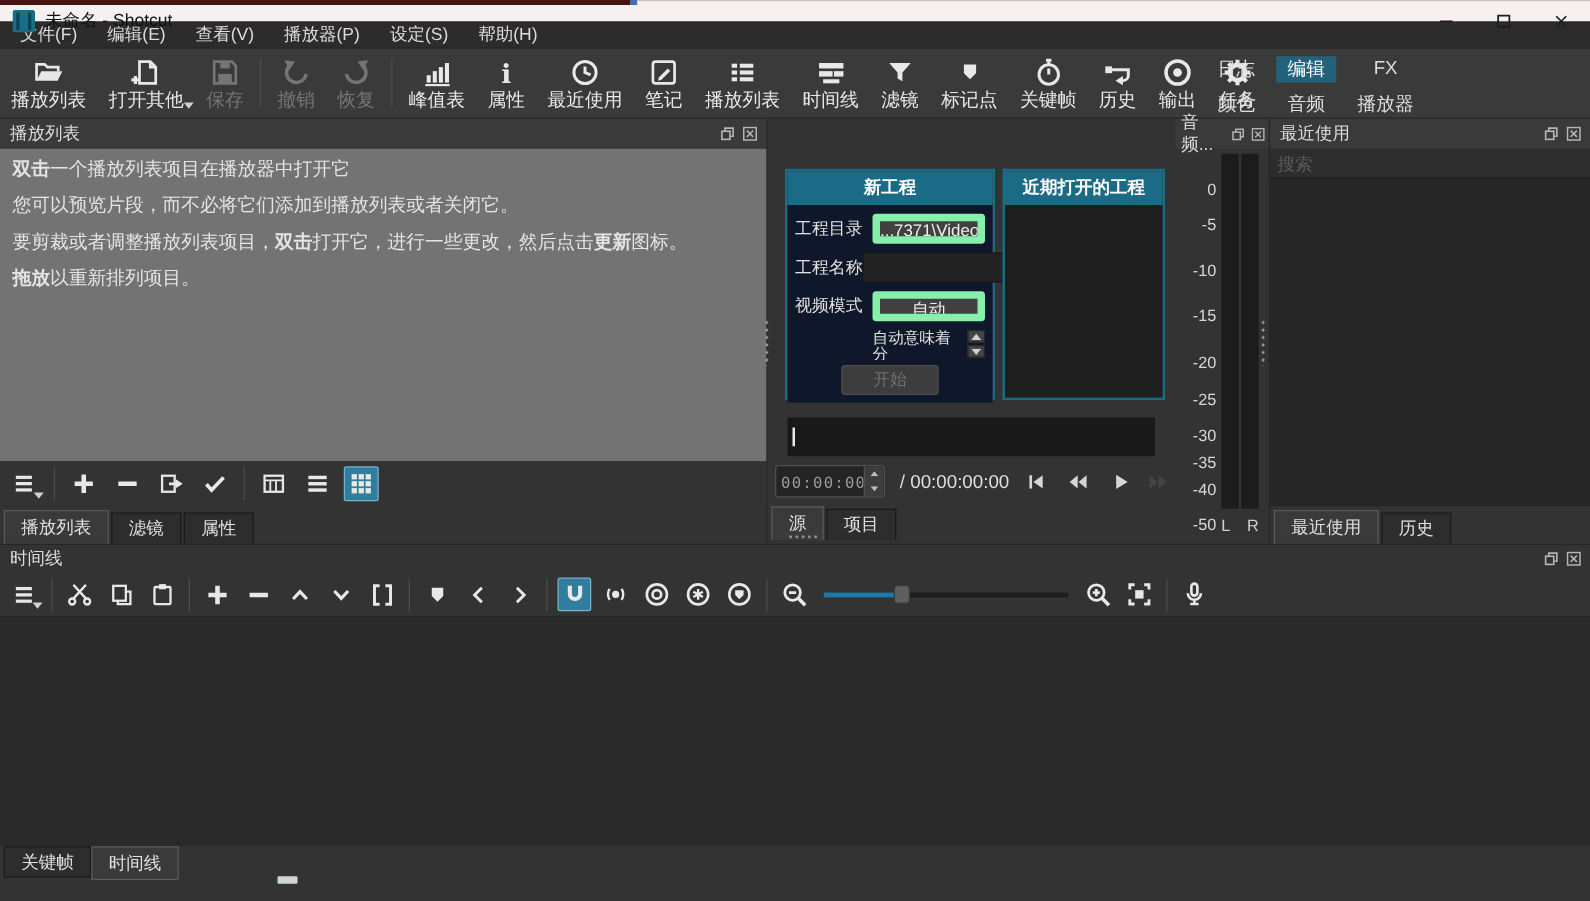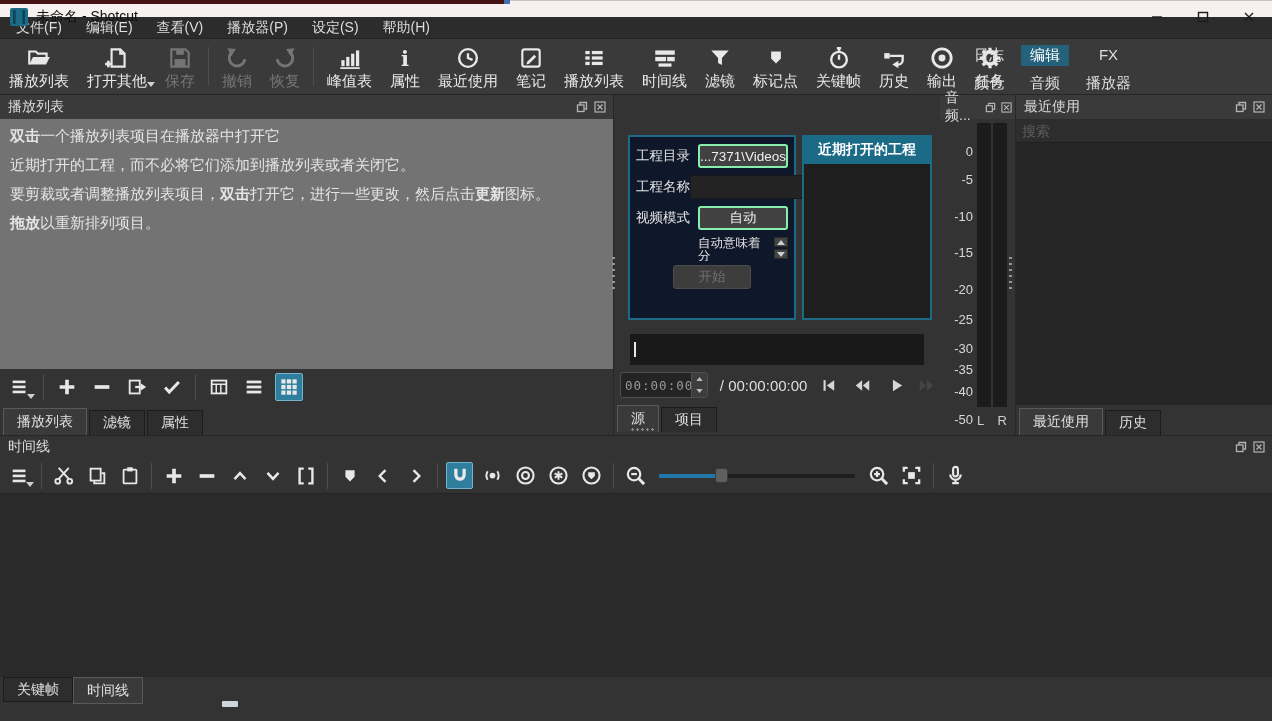--- a/index.html
+++ b/index.html
@@ -69,21 +69,21 @@
   
   .center { width:326px; background:#333333; position:relative; display:flex; flex-direction:column;}
   .projrow { display:flex; gap:6px; margin:40px 0 0 14px; }
   .projpanel { border:2px solid #1b6a86; display:flex; flex-direction:column; height:185px;}
   .projpanel .phead { background:#1b6a86; color:#ffffff; font-weight:bold; font-size:14px;
                       text-align:center; padding:4px 0 5px; }
   .newproj { width:168px; }
   .newproj .pbody { flex:1; background:#0f172a; padding:7px 6px 6px; }
   .frow { display:flex; align-items:center; margin-bottom:7px; }
   .flabel { width:62px; font-size:13.5px; color:#e2e2e2; white-space:nowrap;}
-  .fbtn { flex:1; background:#414141; border:2px solid #86efac; border-radius:3px; color:#f0f0f0;
+  .fbtn { flex:1; background:#414141; border:6px solid #86efac; border-radius:3px; color:#f0f0f0;
           font-size:13.5px; height:24px; text-align:center; overflow:hidden; white-space:nowrap;}
   .finput { flex:1; background:#232323; border:1px solid #191919; height:24px; color:#e6e6e6; padding:0 4px;}
   .noterow { display:flex; margin:2px 0 4px 0; }
   .notetext { margin-left:62px; font-size:12.5px; line-height:13px; color:#e2e2e2; height:24px; overflow:hidden; flex:1;}
   .spincol { width:14px; display:flex; flex-direction:column; gap:2px; margin-left:2px;}
   .spincol .sbtn { height:10px; background:#454545; border:1px solid #2a2a2a; display:flex; align-items:center; justify-content:center;}
   .startbtn { display:block; margin:2px auto 0; width:78px; height:24px; background:#3d3d3d;
               border:1px solid #4c4c4c; border-radius:3px; color:#6f6f6f; font-size:13.5px;}
   .recentproj { width:130px; }
   .recentproj .plist { flex:1; background:#1e1e1e; }
@@ -392,21 +392,21 @@
         <span class="dicon">
             <svg width="12" height="12" viewBox="0 0 12 12">
               <rect x="1" y="1" width="10" height="10" fill="none" stroke="currentColor" stroke-width="1.2"></rect>
               <path d="M3.5 3.5 l5 5 M8.5 3.5 l-5 5" stroke="currentColor" stroke-width="1.2"></path>
             </svg>
           </span>
       </span>
     </div>
     <div class="tips">
       <p><b>双击</b><span>一个播放列表项目在播放器中打开它</span></p>
-      <p><span>近期打开的工程，而不必将它们添加到播放列表或者关闭它。</span></p>
+      <p><span>您可以预览片段，而不必将它们添加到播放列表或者关闭它。</span></p>
       <p><span>要剪裁或者调整播放列表项目，</span><b>双击</b><span>打开它，进行一些更改，然后点击</span><b>更新</b><span>图标。</span></p>
       <p><b>拖放</b><span>以重新排列项目。</span></p>
     </div>
     <div class="ptoolbar">
       <span class="tbtn">
         <span>
             <svg width="22" height="22" viewBox="0 0 24 24" fill="currentColor">
               <rect x="4" y="5" width="14" height="2.8"></rect>
               <rect x="4" y="10.5" width="14" height="2.8"></rect>
               <rect x="4" y="16" width="14" height="2.8"></rect>
@@ -482,20 +482,21 @@
     <div class="tabbar">
       <span class="tab active">播放列表</span>
       <span class="tab">滤镜</span>
       <span class="tab">属性</span>
     </div>
   </div>
 
   <div class="center">
     <div class="projrow">
       <div class="projpanel newproj">
+        <div class="phead">新工程</div>
         <div class="pbody">
           <div class="frow">
             <span class="flabel">工程目录</span>
             <button class="fbtn">...7371\Videos</button>
           </div>
           <div class="frow">
             <span class="flabel">工程名称</span>
             <input class="finput" style="">
           </div>
           <div class="frow">

